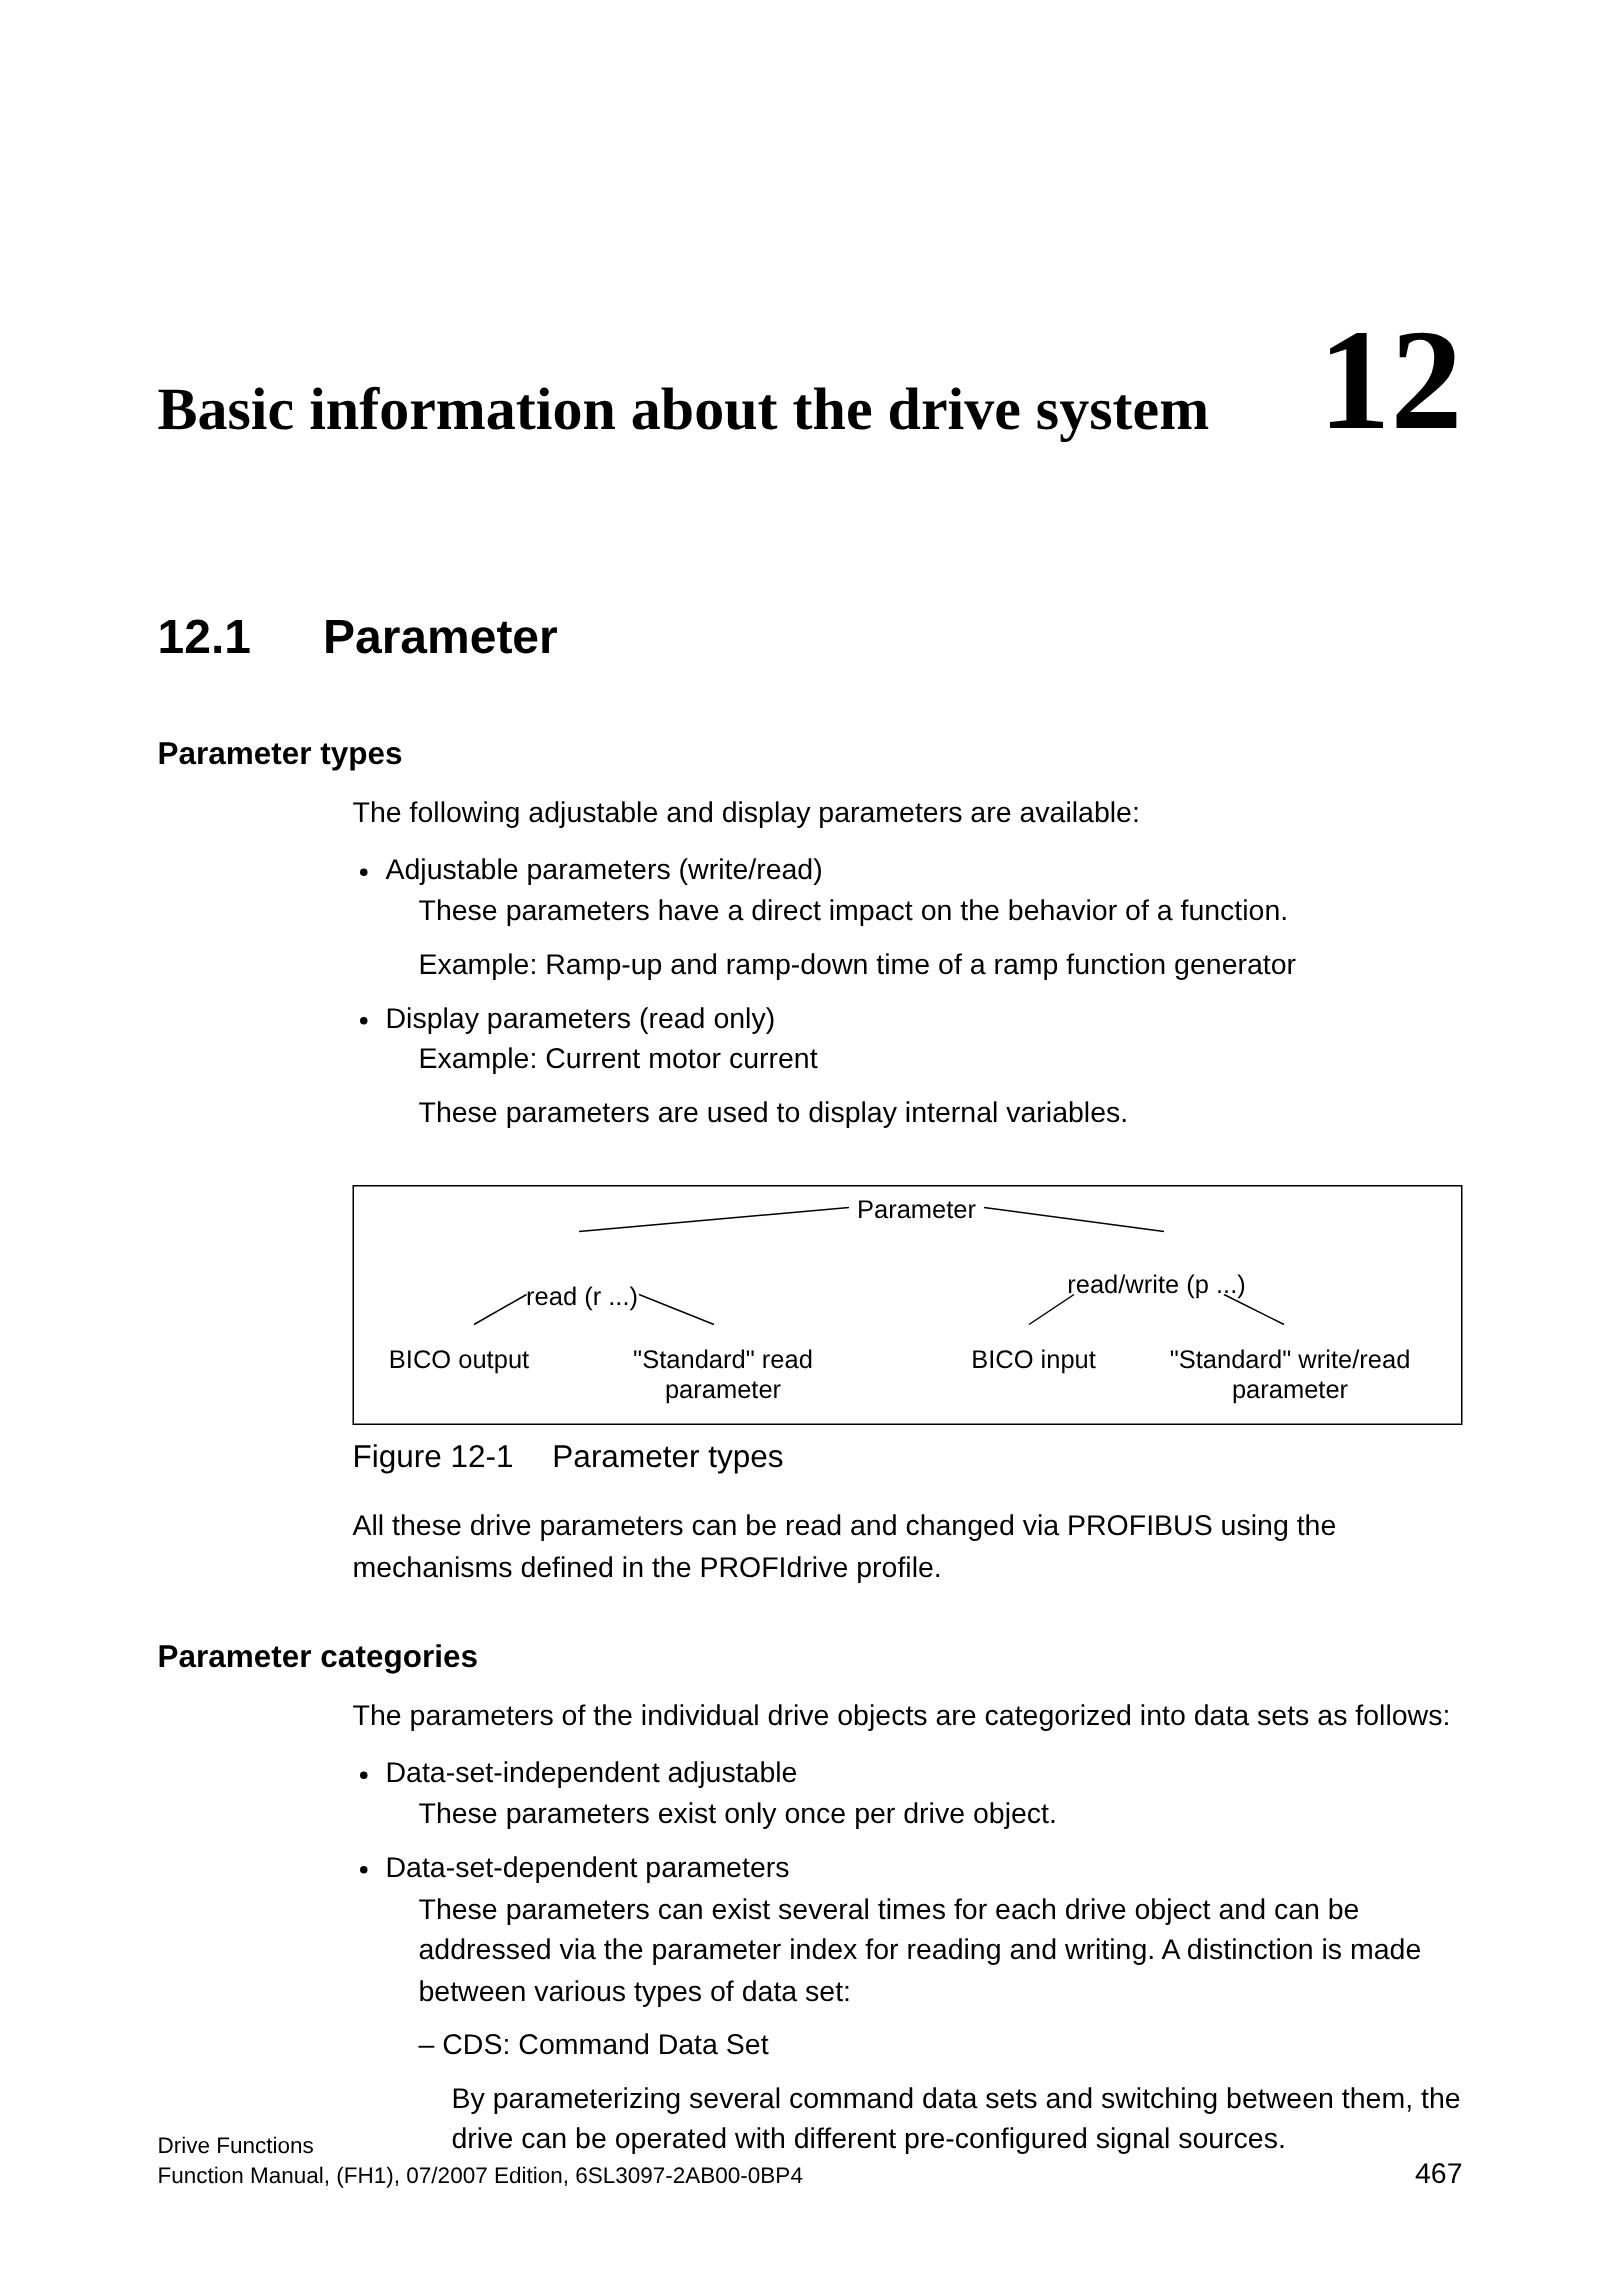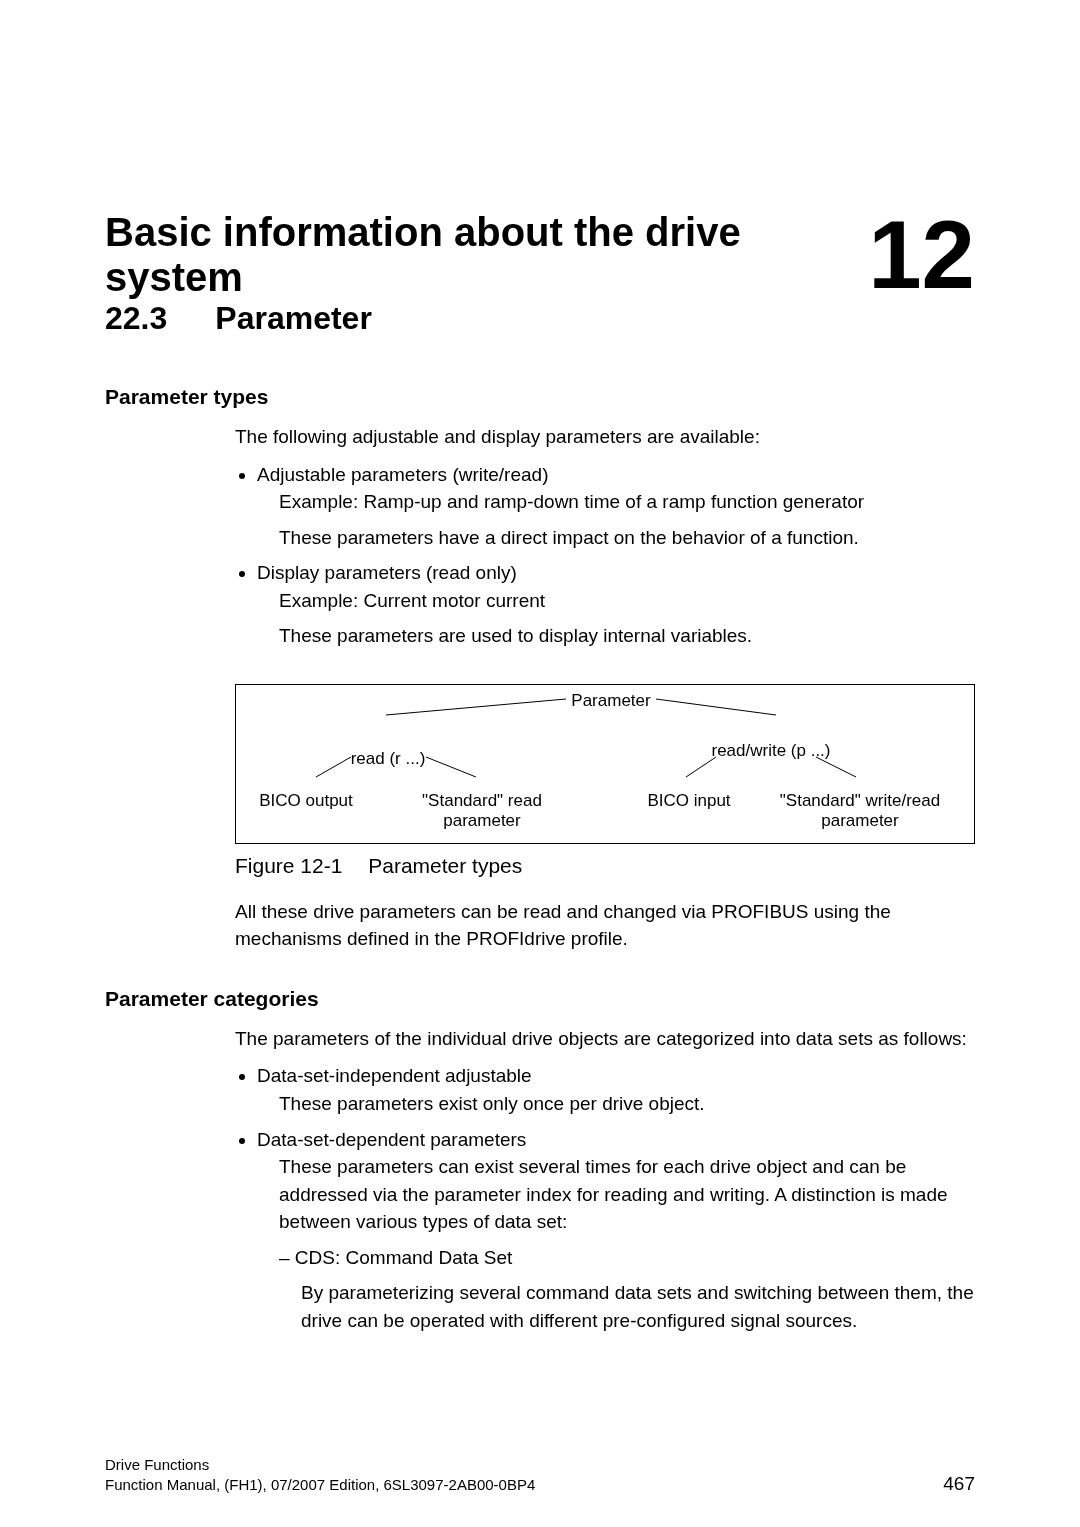--- a/index.html
+++ b/index.html
@@ -15,22 +15,24 @@
   }
   .page {
     box-sizing: border-box;
     width: 1080px;
     height: 1527px;
     padding: 210px 105px 60px 105px;
     position: relative;
   }
   .chapter-row {
     display: flex;
-    align-items: center;
+    align-items: flex-end;
     justify-content: space-between;
+    margin-bottom: 110px;
+    font-family: Liberation Serif, serif;
   }
   .chapter-title {
     font-size: 40px;
     font-weight: 700;
   }
   .chapter-number {
     font-size: 96px;
     font-weight: 700;
     line-height: 0.9;
   }
@@ -111,53 +113,53 @@
     margin: 20px 0 0 130px;
     font-size: 19px;
     line-height: 1.45;
   }
 
   
   .footer {
     position: absolute;
     left: 105px;
     right: 105px;
-    bottom: 32px;
+    bottom: 66px;
     font-size: 15px;
     display: flex;
     justify-content: space-between;
     align-items: flex-end;
   }
   .footer-left { line-height: 1.35; }
   .footer-right { font-size: 19px; }
 </style>
 </head>
 <body>
 
 <div class="page">
 
   <div class="chapter-row">
     <div class="chapter-title">Basic information about the drive system</div>
     <div class="chapter-number">12</div>
   </div>
 
   <div class="section-row">
-    <div class="section-num">22.3</div>
+    <div class="section-num">12.1</div>
     <div class="section-title">Parameter</div>
   </div>
 
   <div class="left-block">
     <div class="subhead">Parameter types</div>
     <div class="body">
       <p>The following adjustable and display parameters are available:</p>
       <ul class="bullets">
         <li>
           <span>Adjustable parameters (write/read)</span>
+          <div class="sub">These parameters have a direct impact on the behavior of a function.</div>
           <div class="sub">Example: Ramp-up and ramp-down time of a ramp function generator</div>
-          <div class="sub">These parameters have a direct impact on the behavior of a function.</div>
         </li>
         <li>
           <span>Display parameters (read only)</span>
           <div class="sub">Example: Current motor current</div>
           <div class="sub">These parameters are used to display internal variables.</div>
         </li>
       </ul>
     </div>
   </div>
 

